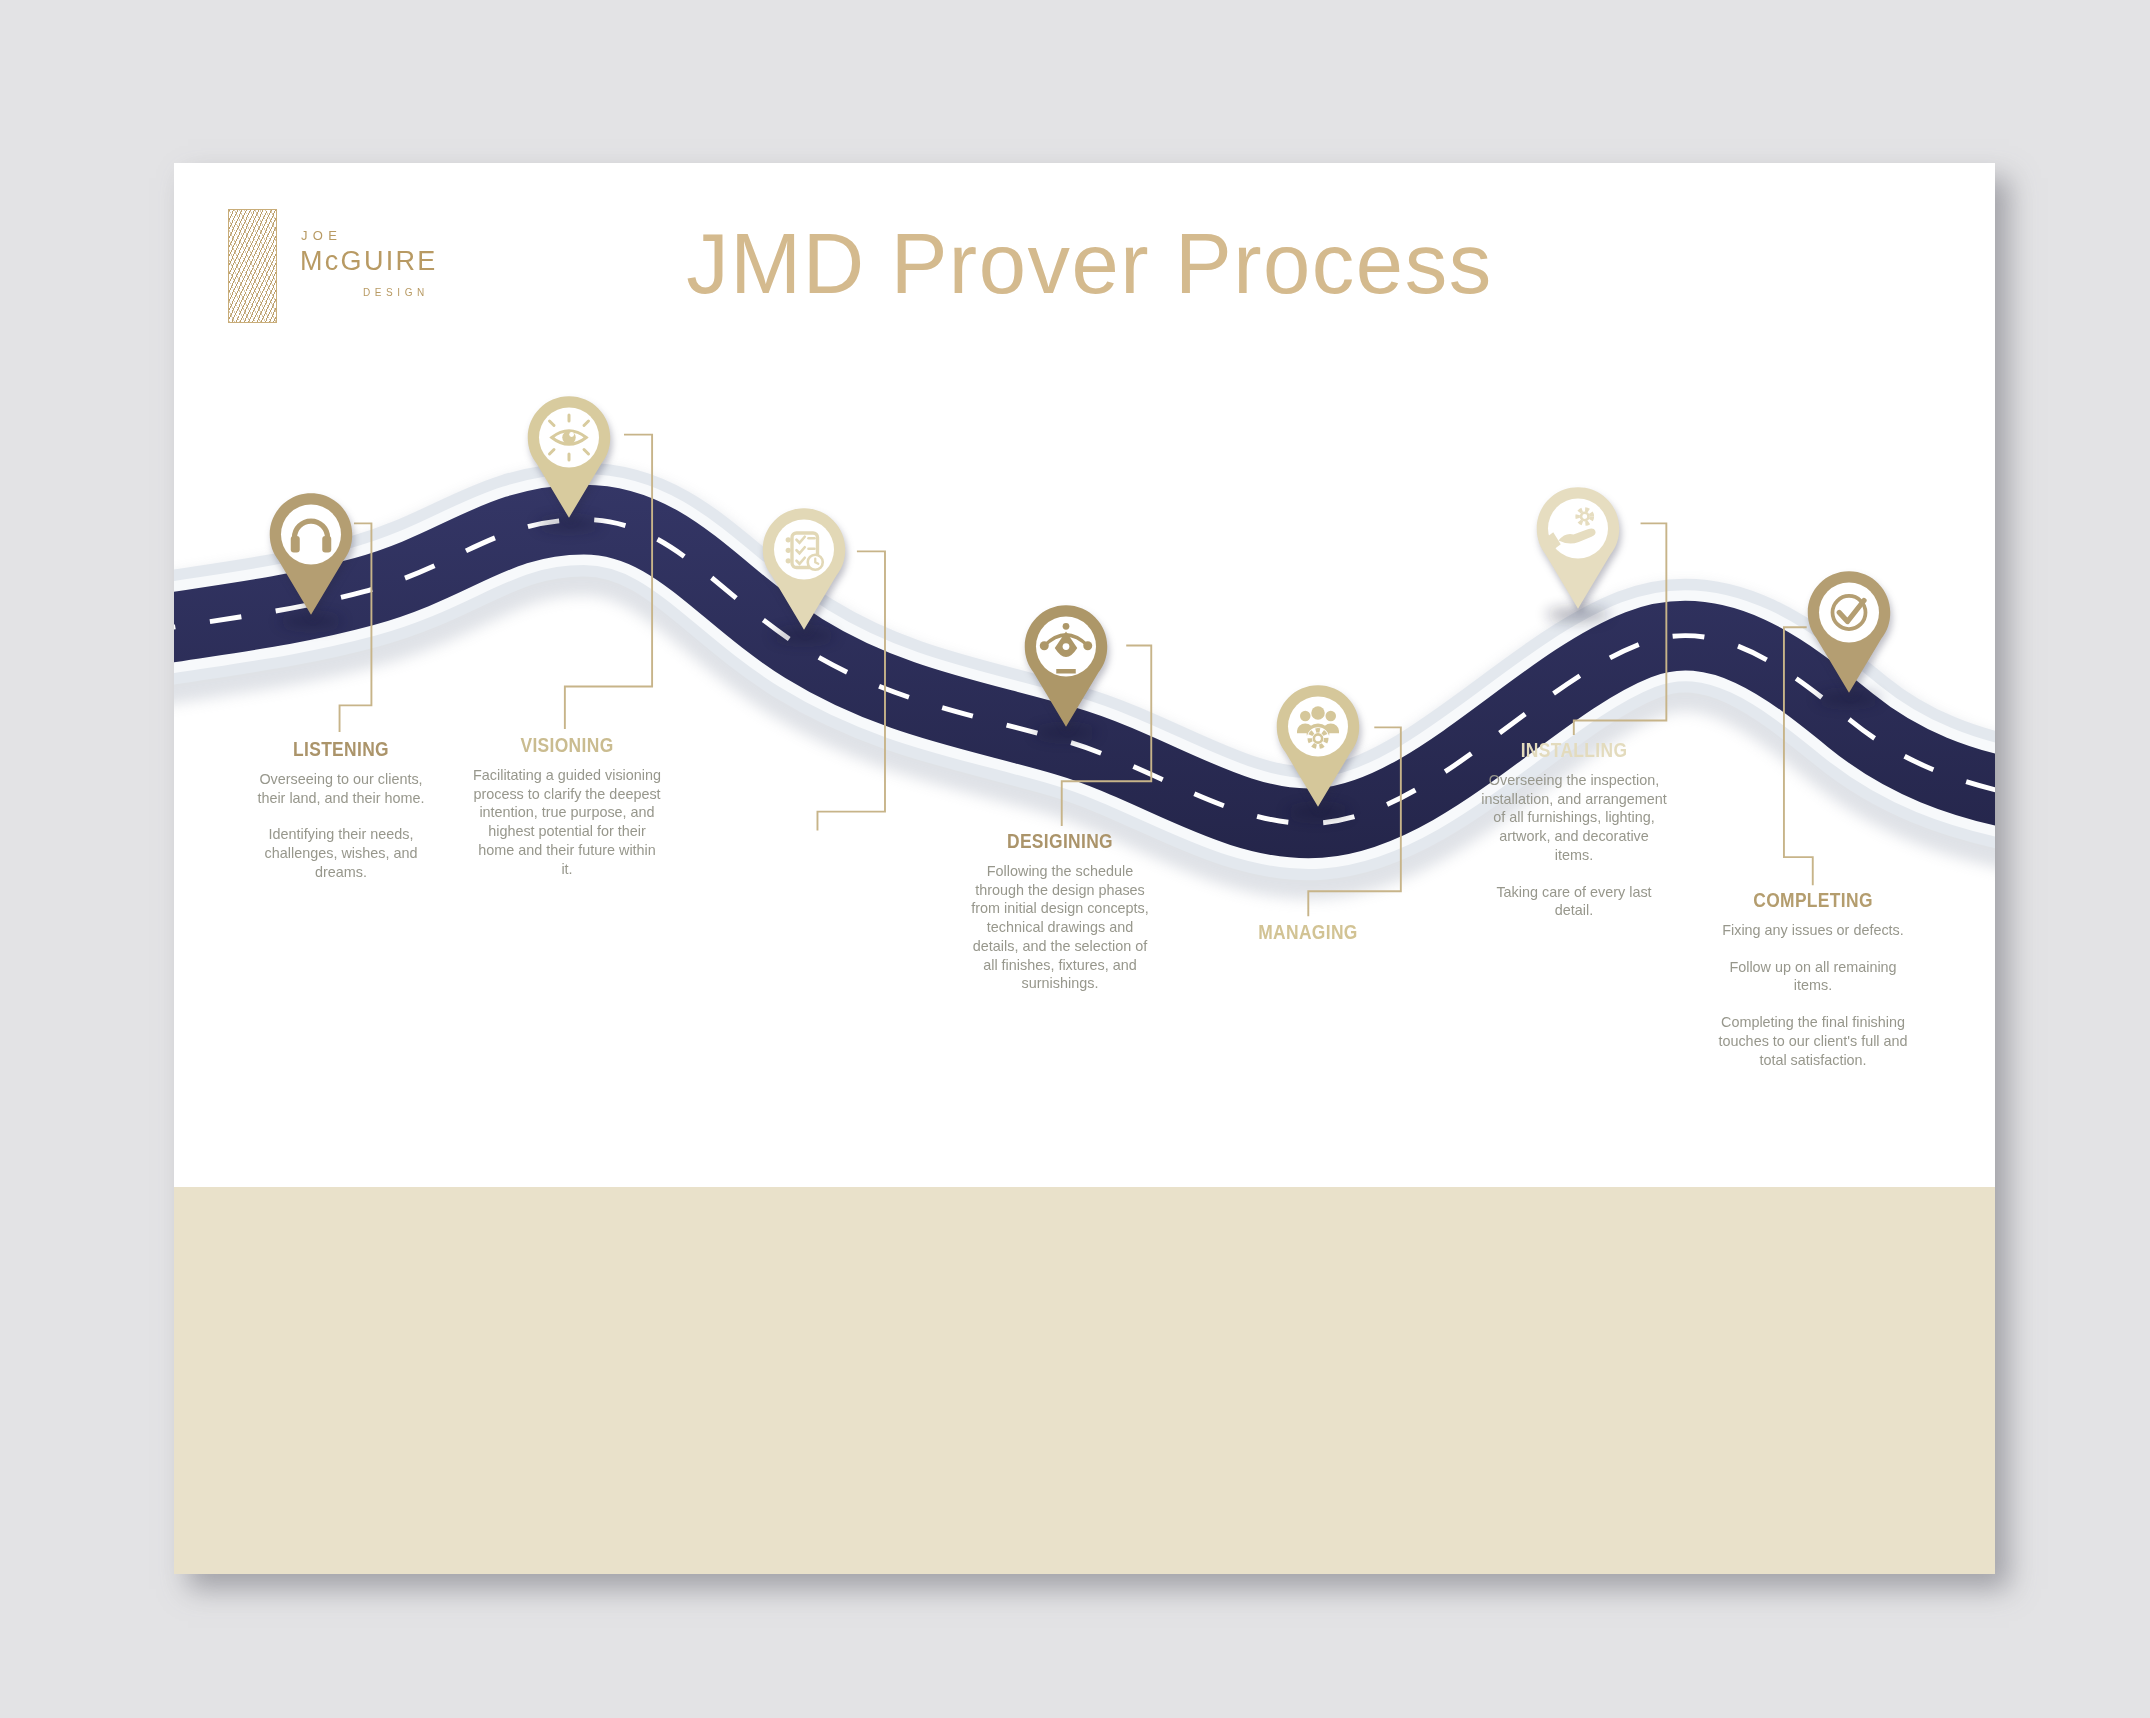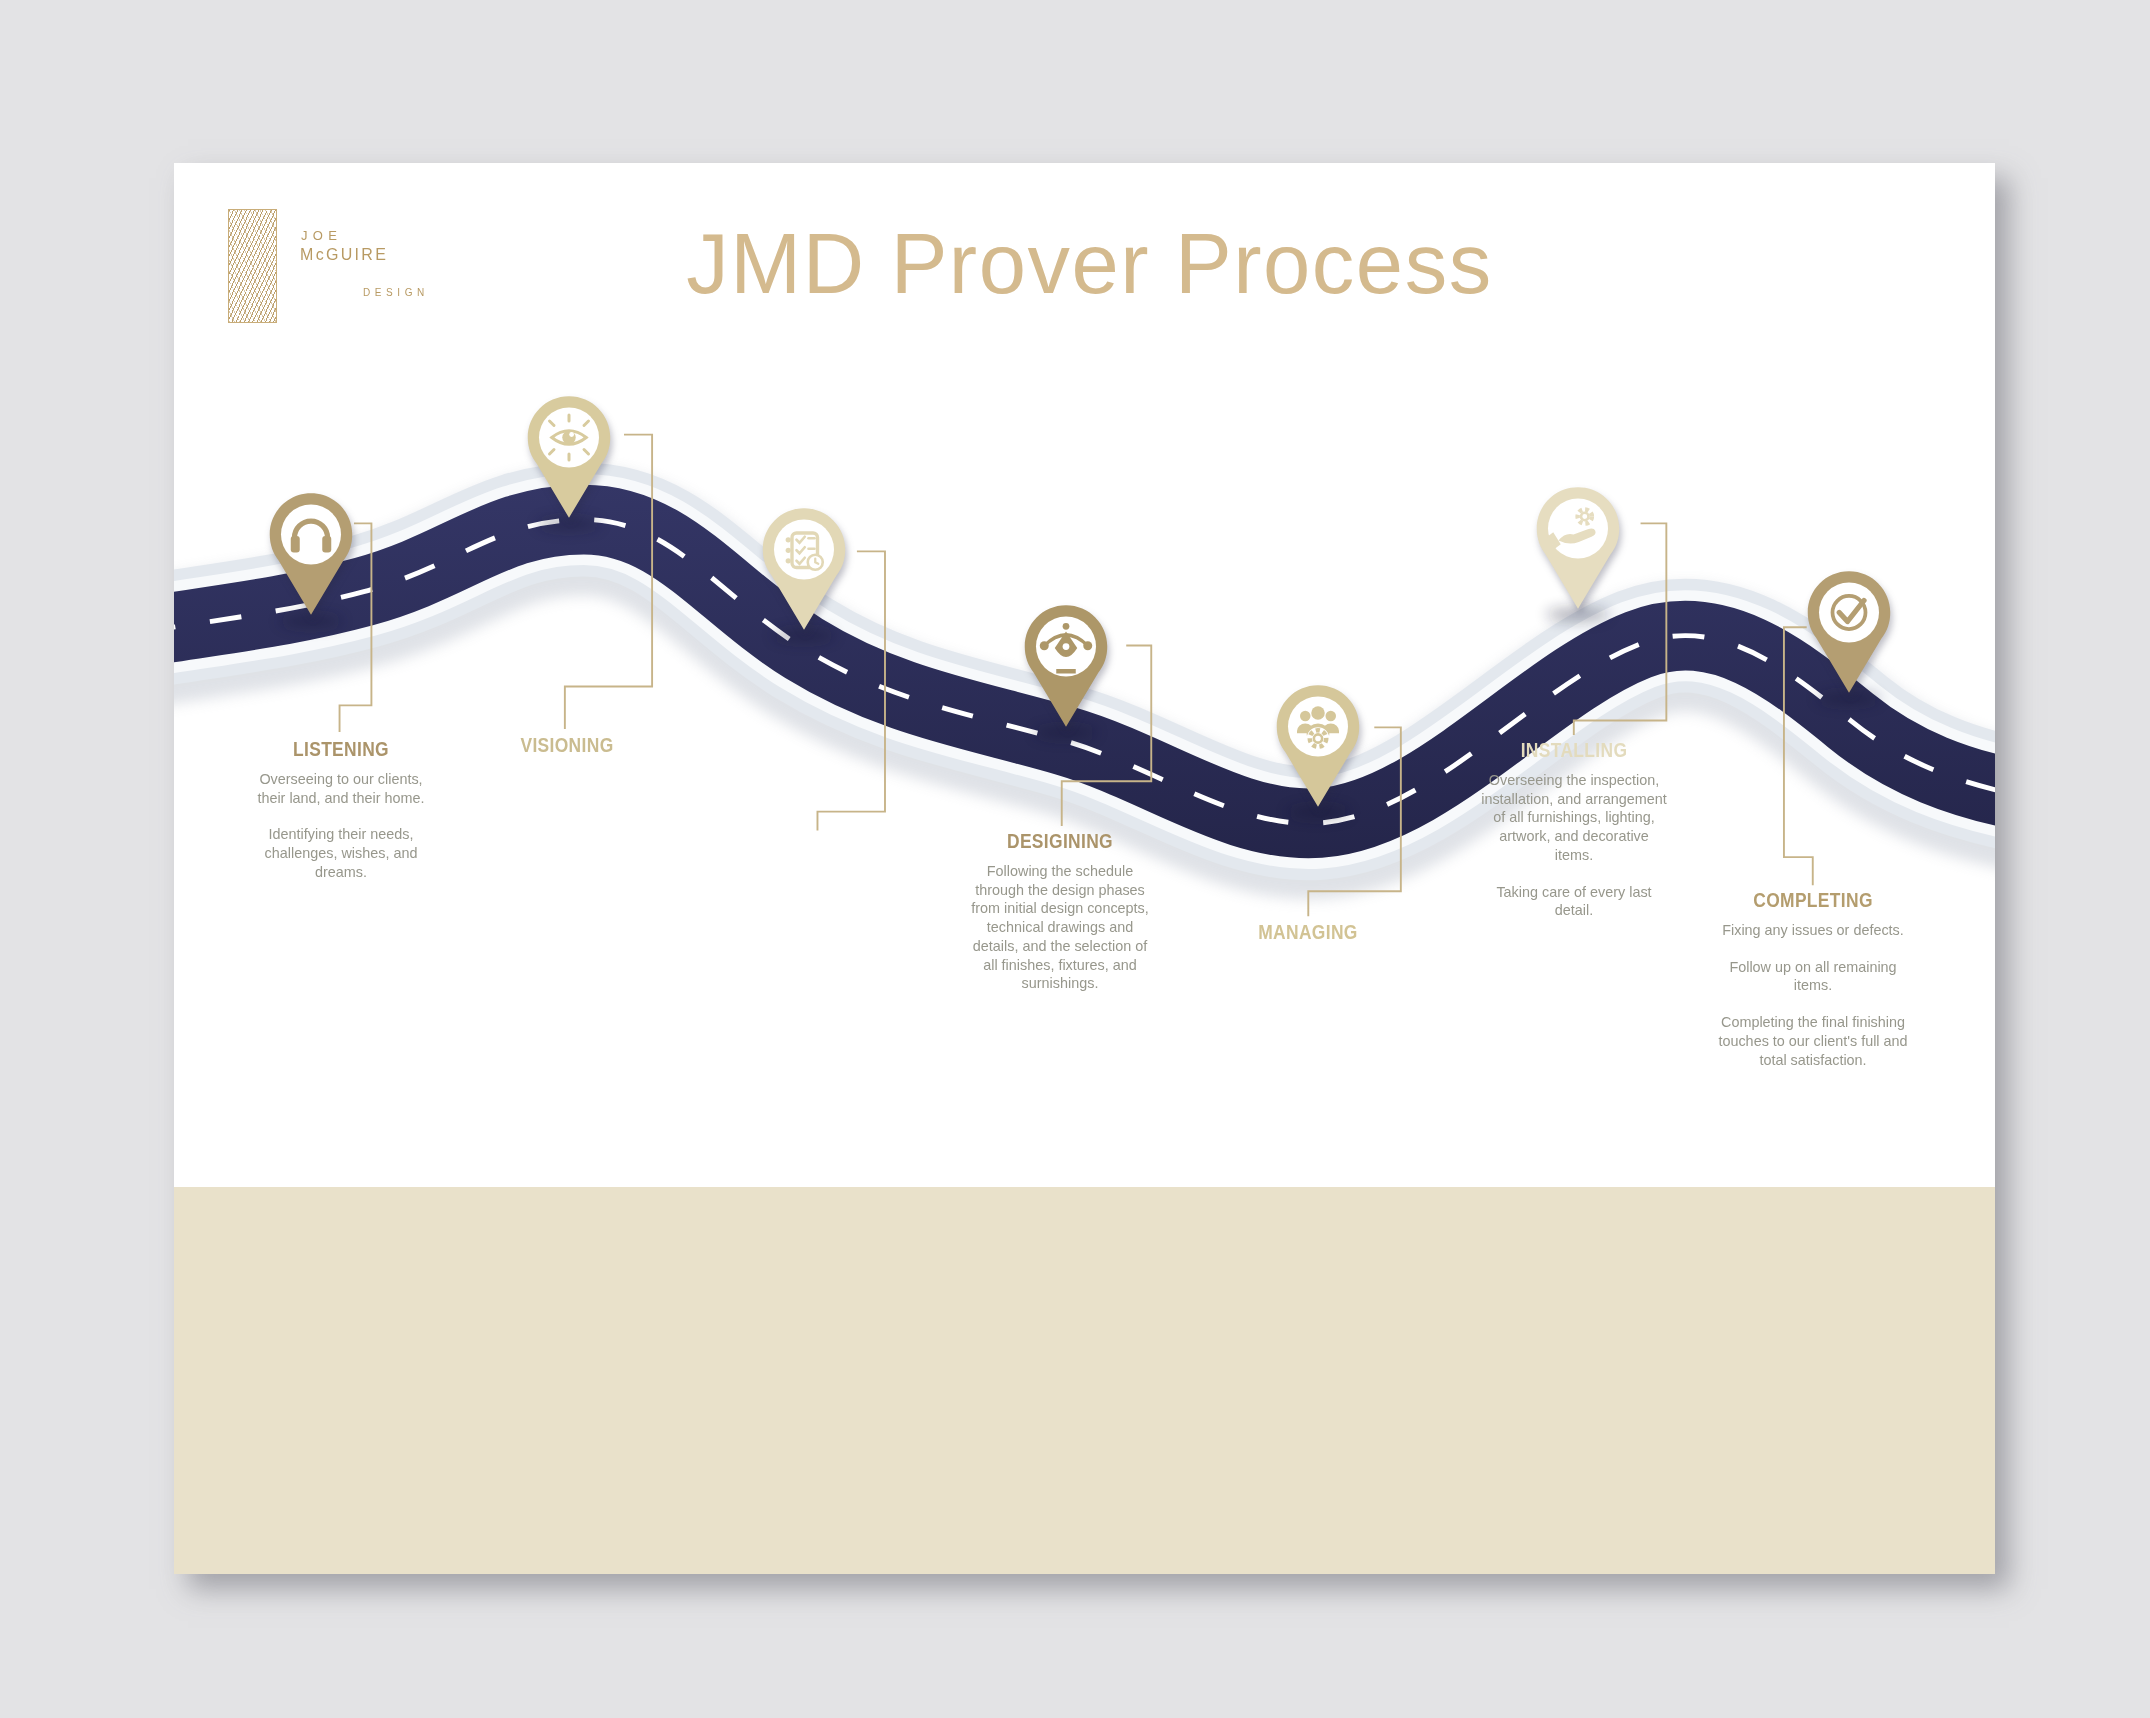--- a/index.html
+++ b/index.html
@@ -18,21 +18,21 @@
   .logo{position:absolute;left:49px;top:44px;width:250px;height:121px;}
   .logo-pattern{
     position:absolute;left:5.3px;top:1.5px;width:47px;height:112px;
     border:0.8px solid #c9ad79;
     background:
       repeating-linear-gradient(115deg, rgba(184,154,99,.95) 0 0.9px, transparent 0.9px 3.8px),
       repeating-linear-gradient(63deg, rgba(184,154,99,.55) 0 0.8px, transparent 0.8px 4.6px);
   }
   .logo-word{position:absolute;color:#b89a63;white-space:nowrap;}
   .logo-word.w1{left:78px;top:20.5px;font-size:13px;letter-spacing:5.3px;}
-  .logo-word.w2{left:77px;top:39px;font-size:16px;letter-spacing:2.3px;}
+  .logo-word.w2{left:77px;top:39px;font-size:27px;letter-spacing:2.3px;}
   .logo-word.w3{left:140px;top:80px;font-size:10px;letter-spacing:4.6px;}
   
   .page-title{
     position:absolute;left:0;top:47px;width:100%;
     text-align:center;font-size:85px;font-weight:400;letter-spacing:1.5px;
     color:#d4ba8e;margin:5px;
   }
   
   .road-svg{position:absolute;left:0;top:0;}
   
@@ -223,20 +223,21 @@
   </div>
 
   <div class="stage" style="left:72px;top:574px">
     <span class="stage-h" style="color: rgb(171, 148, 106);">LISTENING</span>
     <p>Overseeing to our clients, their land, and their home.</p>
     <p>Identifying their needs, challenges, wishes, and dreams.</p>
   </div>
 
   <div class="stage" style="left:298px;top:570px">
     <span class="stage-h" style="color: rgb(202, 188, 144);">VISIONING</span>
+    <p>Facilitating a guided visioning process to clarify the deepest intention, true purpose, and highest potential for their home and their future within it.</p>
   </div>
 
 
   <div class="stage" style="left:791px;top:666px">
     <span class="stage-h" style="color: rgb(171, 148, 106);">DESIGINING</span>
     <p>Following the schedule through the design phases from initial design concepts, technical drawings and details, and the selection of all finishes, fixtures, and surnishings.</p>
   </div>
 
   <div class="stage" style="left:1039px;top:757px">
     <span class="stage-h" style="color: rgb(210, 195, 148);">MANAGING</span>

